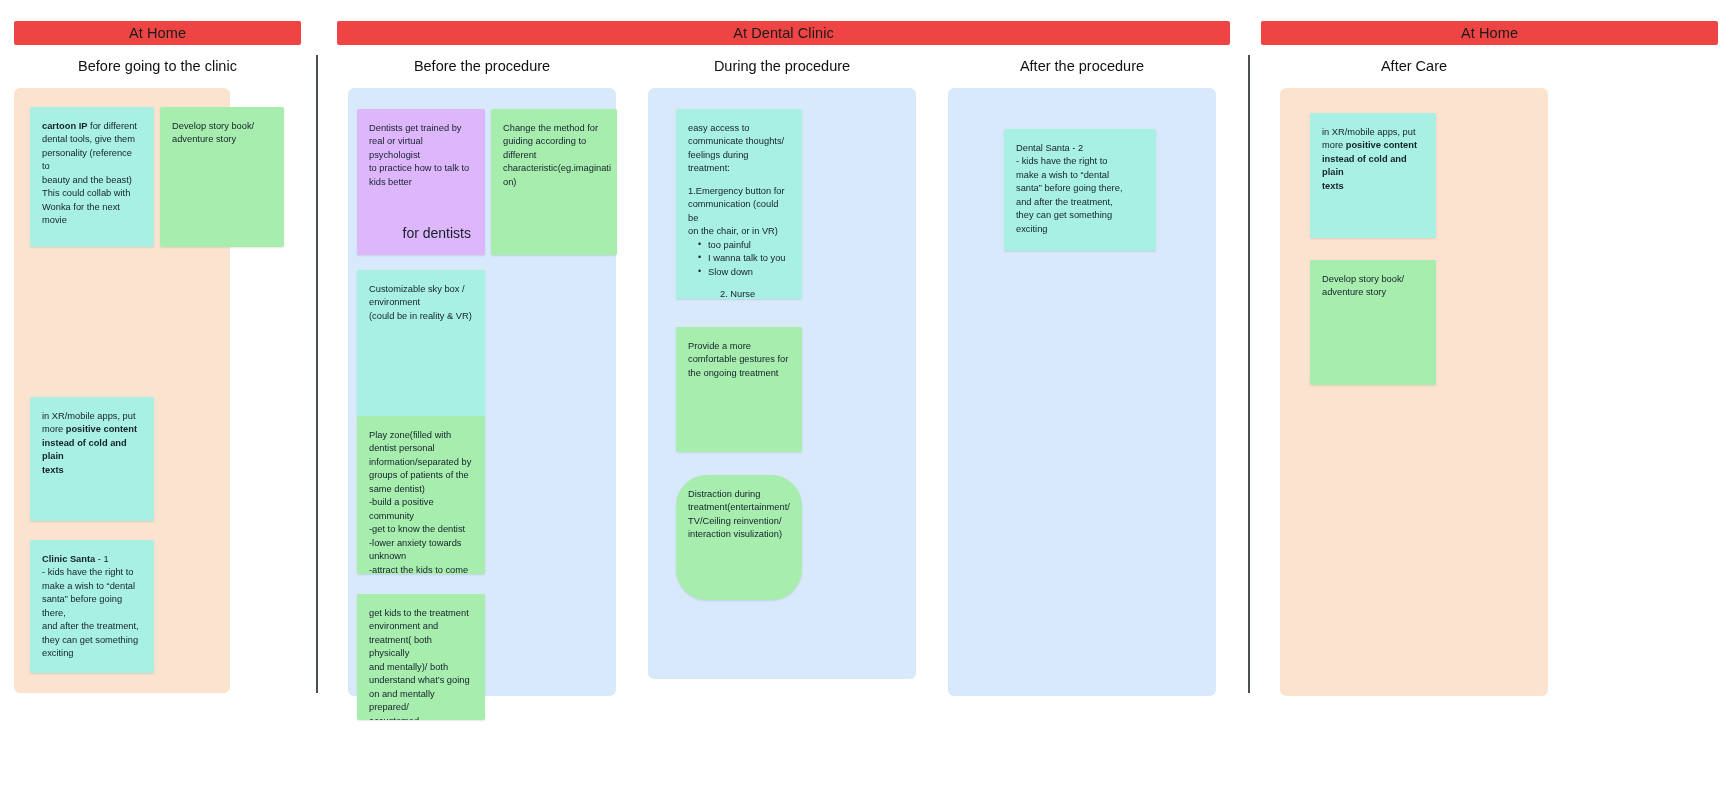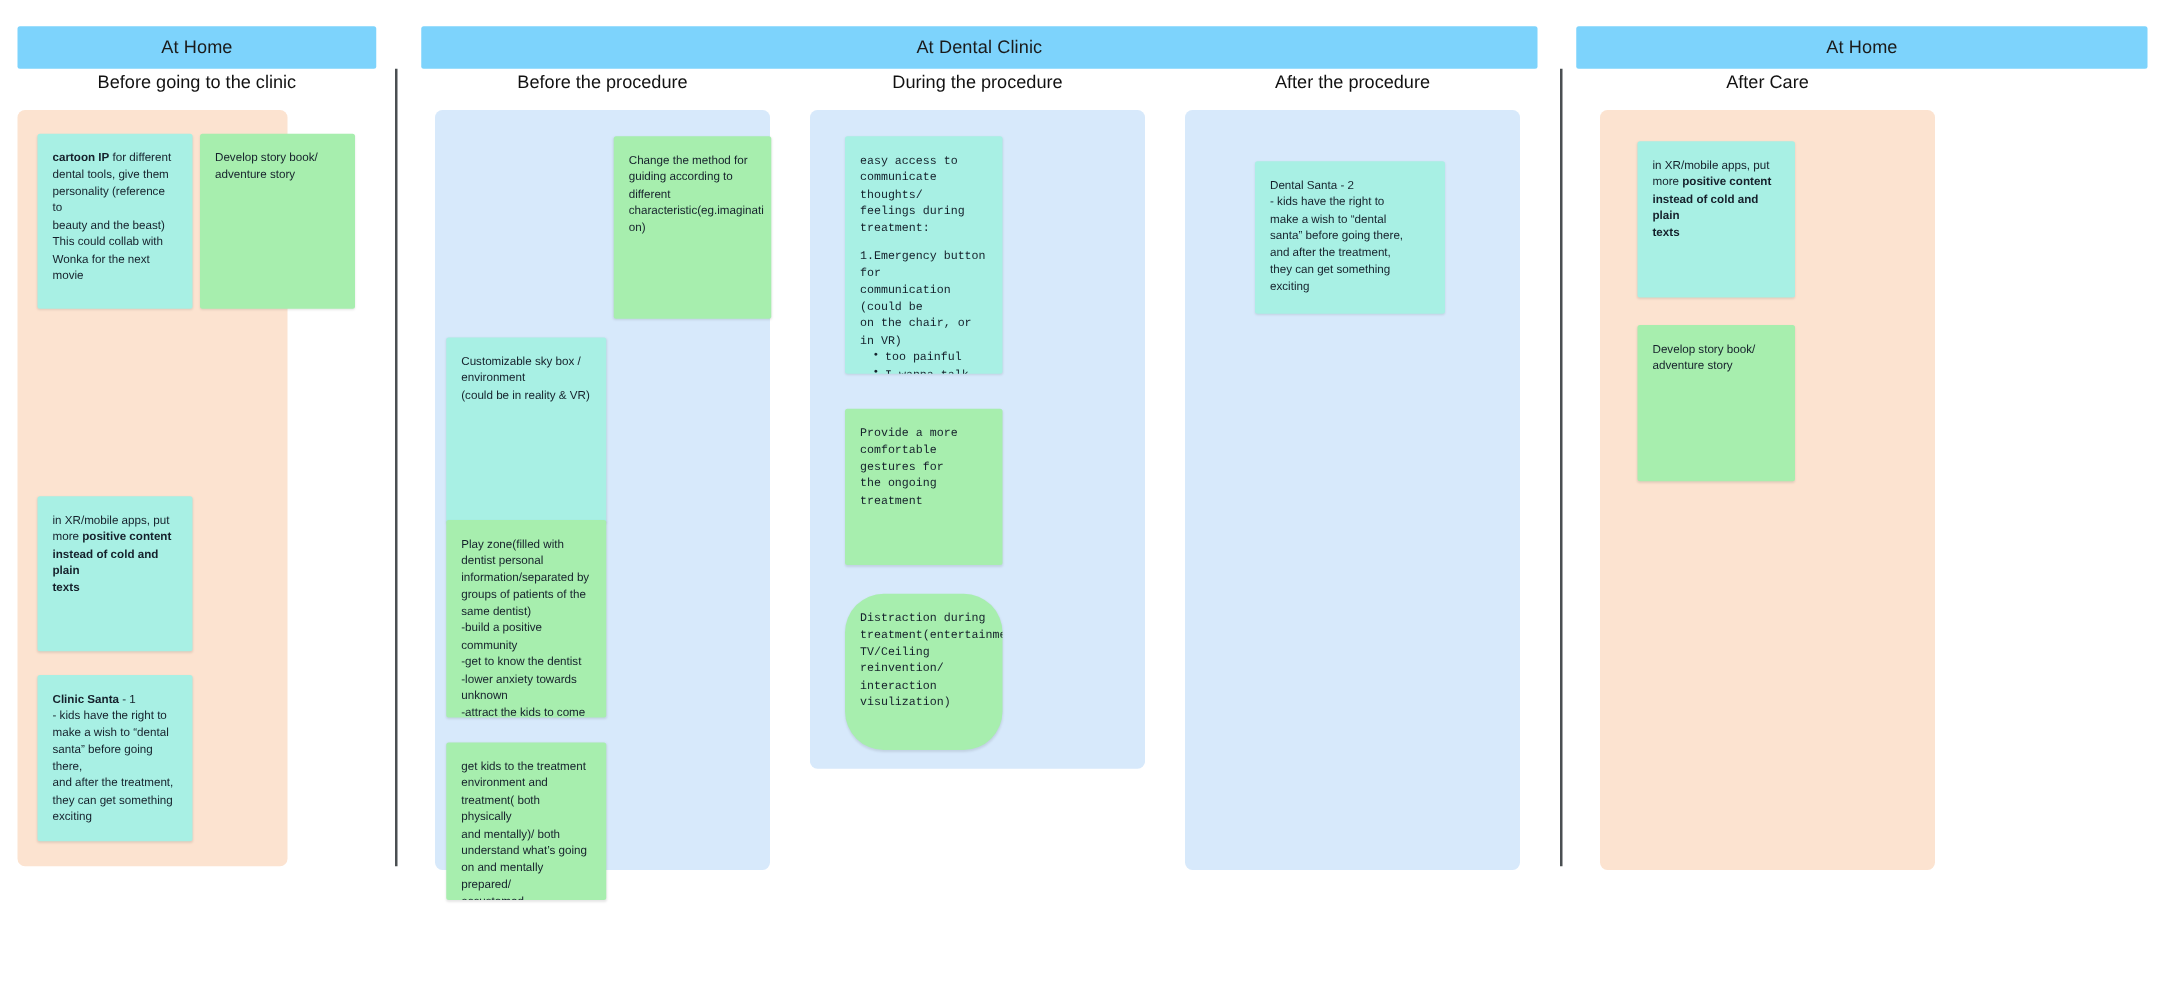--- a/index.html
+++ b/index.html
@@ -16,22 +16,22 @@
   .board {
     position: relative;
     width: 1732px;
     height: 796px;
     background: #ffffff;
   }
 
   
   .phase-banner {
     position: absolute;
-    height: 34px;
-    background: #7dd3fc;
+    height: 24px;
+    background: #ef4444;
     border-radius: 2px;
     display: flex;
     align-items: center;
     justify-content: center;
   }
   .phase-banner-label {
     font-size: 14.5px;
     color: #1a1a1a;
     letter-spacing: 0.1px;
   }
@@ -170,20 +170,27 @@
         <p>exciting</p>
       </div>
 
     </div>
   </div>
 
   <div class="stage" style="left:348px; width:268px;">
     <div class="stage-title">Before the procedure</div>
     <div class="stage-body blue" style="width:268px; height:608px;">
 
+      <div class="note purple" style="left:9px; top:21px; width:128px; height:146px;">
+        <p>Dentists get trained by</p>
+        <p>real or virtual psychologist</p>
+        <p>to practice how to talk to</p>
+        <p>kids better</p>
+        <div class="note-tag">for dentists</div>
+      </div>
 
       <div class="note green" style="left:143px; top:21px; width:126px; height:146px;">
         <p>Change the method for</p>
         <p>guiding according to</p>
         <p>different</p>
         <p>characteristic(eg.imaginati</p>
         <p>on)</p>
       </div>
 
       <div class="note teal" style="left:9px; top:182px; width:128px; height:148px;">
@@ -214,21 +221,21 @@
         <p>understand what’s going</p>
         <p>on and mentally prepared/</p>
         <p>accustomed</p>
       </div>
 
     </div>
   </div>
 
   <div class="stage" style="left:648px; width:268px;">
     <div class="stage-title">During the procedure</div>
-    <div class="stage-body blue" style="width:268px; height:527px;font-family:Liberation Mono, monospace;">
+    <div class="stage-body blue" style="width:268px; height:591px;">
 
       <div class="note teal" style="left:28px; top:21px; width:126px; height:190px;">
         <p>easy access to</p>
         <p>communicate thoughts/</p>
         <p>feelings during treatment:</p>
         <div class="spacer"></div>
         <p>1.Emergency button for</p>
         <p>communication (could be</p>
         <p>on the chair, or in VR)</p>
         <ul>

